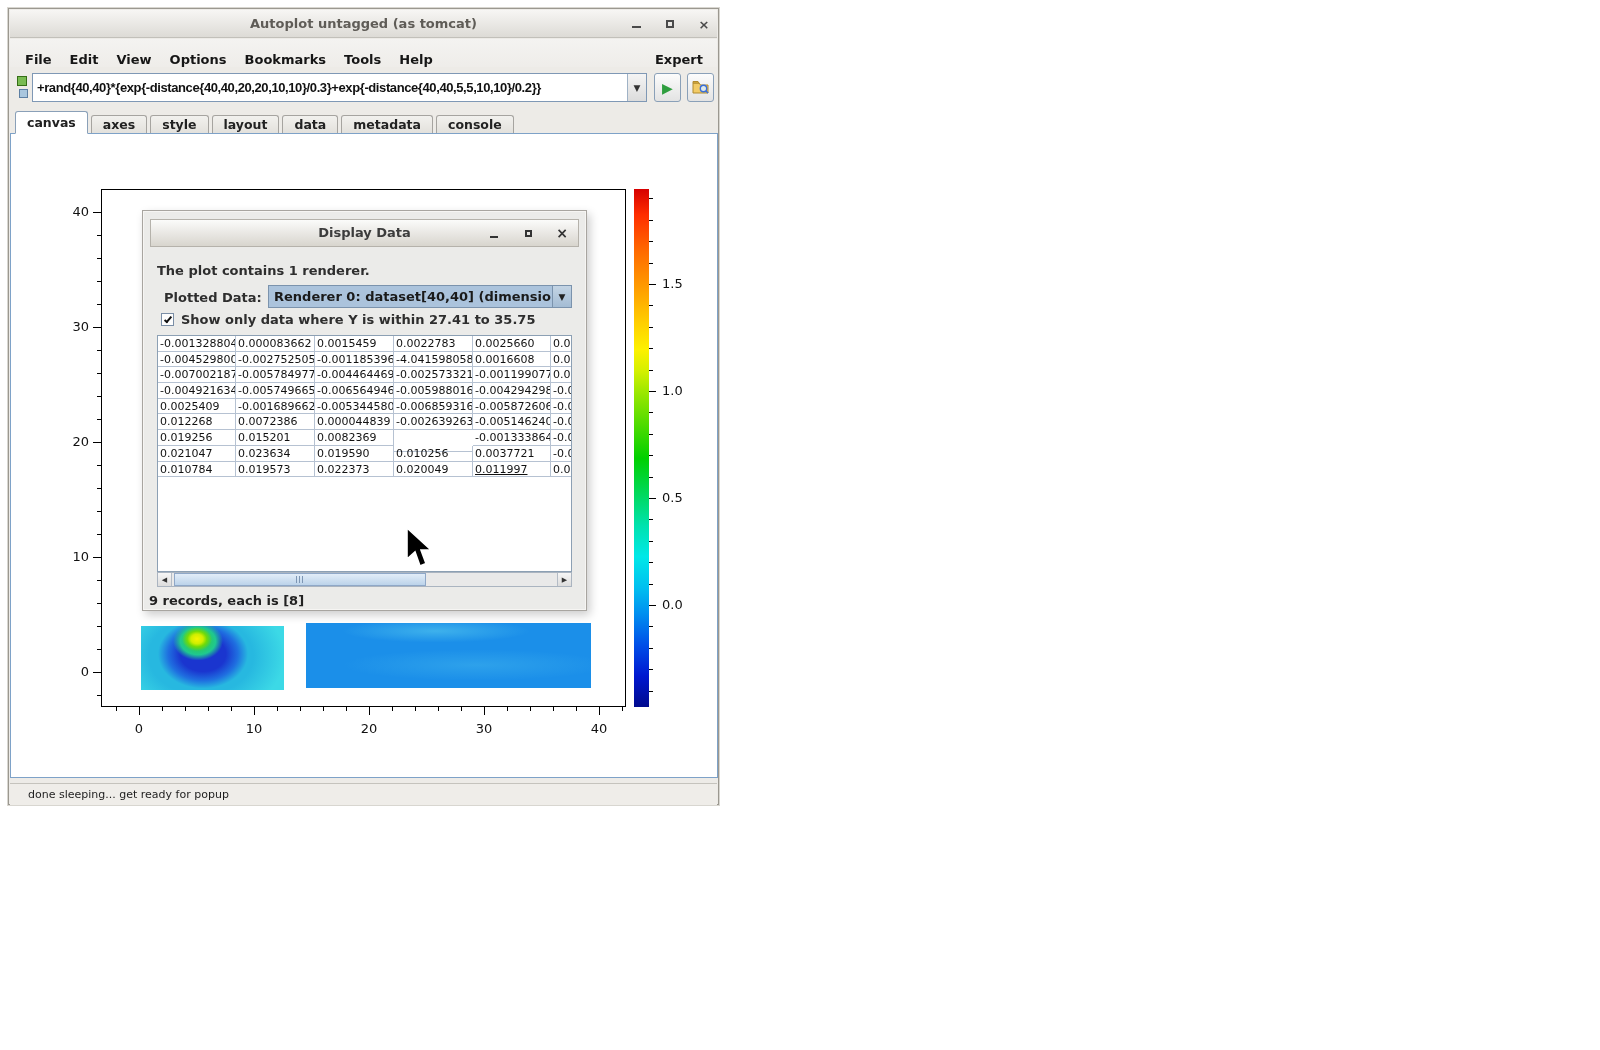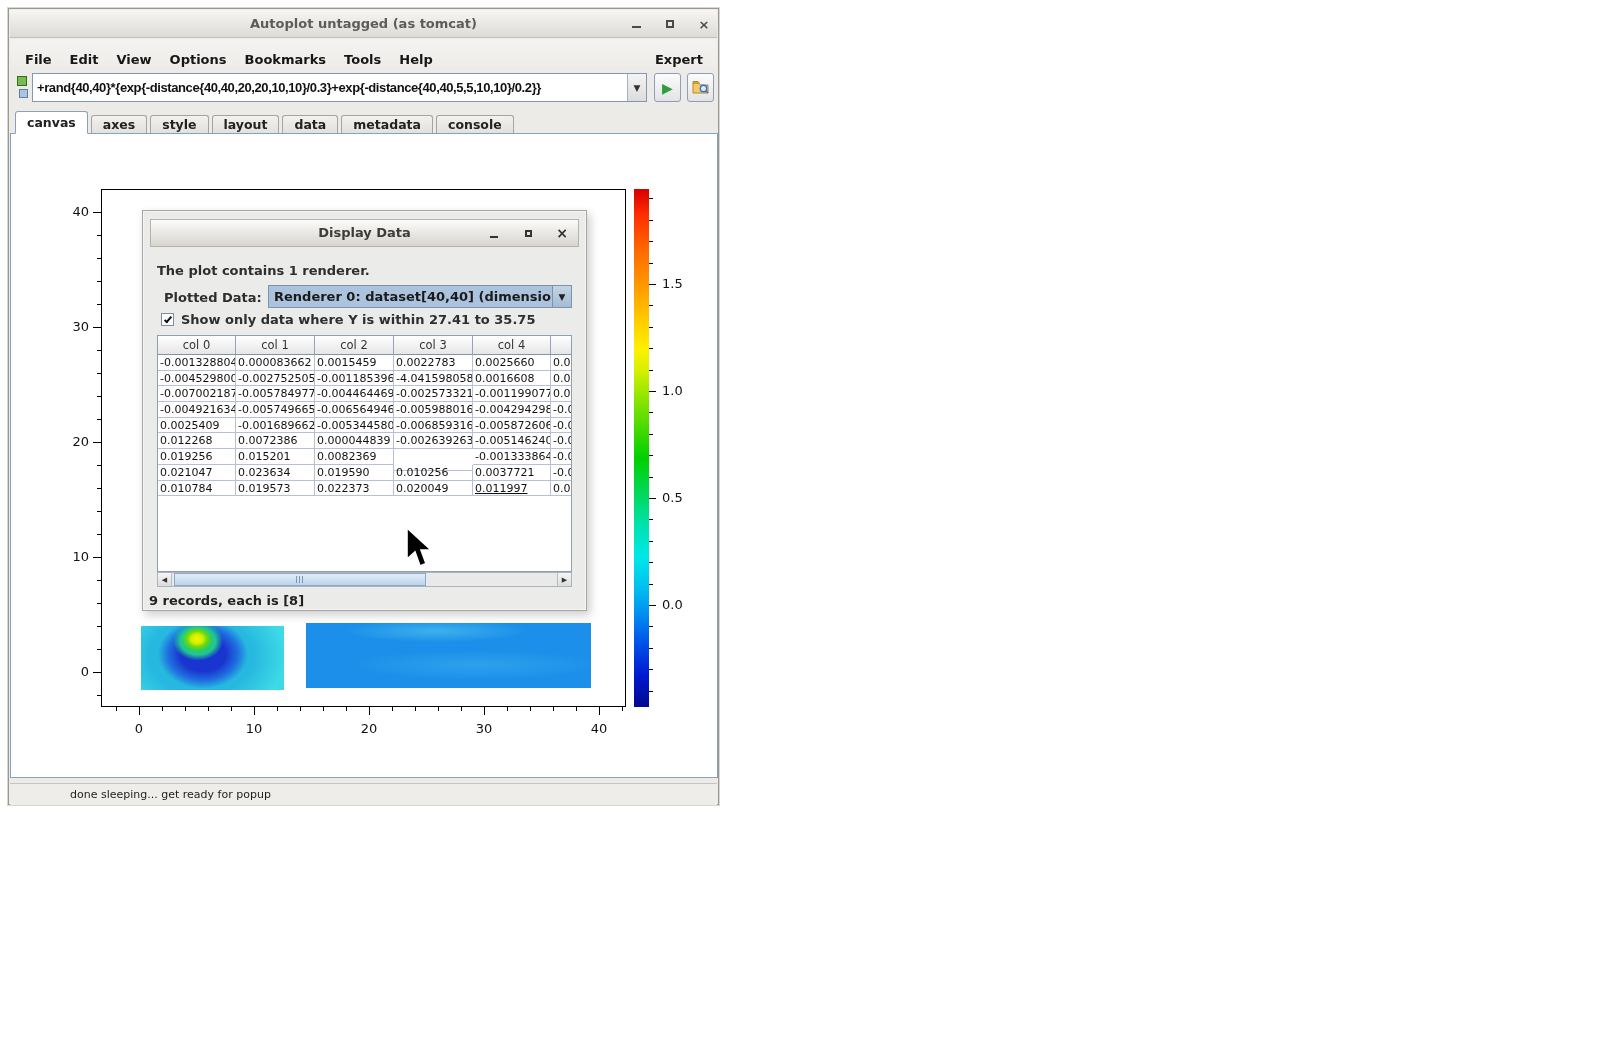--- a/index.html
+++ b/index.html
@@ -113,21 +113,21 @@
     display:flex;align-items:center;justify-content:center;font-size:7px;color:#333;}
   .scroll-btn.right{border-right:none;border-left:1px solid #b4bcc6;}
   .scroll-track{position:relative;flex:1;}
   .scroll-thumb{position:absolute;left:2px;top:0;width:252px;height:13px;
     background:linear-gradient(#e2edf8,#bcd3ea);border:1px solid #8fa8c8;display:flex;align-items:center;justify-content:center;}
   .grip{width:8px;height:7px;background:repeating-linear-gradient(to right,#7d96b4 0 1px,transparent 1px 3px);}
   .dlg-status{position:absolute;left:6px;top:382px;font-size:13px;font-weight:600;color:#222;}
   
   .statusbar{position:absolute;left:1px;top:774px;right:1px;height:22px;background:#efede9;
     border-top:1px solid #c5c3bd;}
-  .status-text{position:absolute;left:18px;top:0;height:22px;line-height:22px;font-size:11px;color:#1e1e1e;margin-left:42px;}
+  .status-text{position:absolute;left:18px;top:0;height:22px;line-height:22px;font-size:11px;color:#1e1e1e;}
   
   #cursor{position:absolute;left:395px;top:517px;z-index:20;}
 </style>
 </head>
 <body>
 
 <div id="appwin">
 
   <div class="titlebar">
     <div class="title-text">Autoplot untagged (as tomcat)</div>
@@ -325,28 +325,20 @@
     </div>
 
     <div class="chkrow">
       <div class="checkbox">
           <span class="checkmark"></span>
         </div>
       <div class="chklabel">Show only data where Y is within 27.41 to 35.75</div>
     </div>
 
     <div class="dtable">
-      <div class="tr-head">
-          <div class="th" style="width: 78px;">col 0</div>
-          <div class="th" style="width: 79px;">col 1</div>
-          <div class="th" style="width: 79px;">col 2</div>
-          <div class="th" style="width: 79px;">col 3</div>
-          <div class="th" style="width: 78px;">col 4</div>
-          <div class="th" style="width: 23px;"></div>
-        </div>
       <div>
           <div class="tr">
             <div class="td" style="width: 78px;">-0.001328804...</div>
             <div class="td" style="width: 79px;">0.000083662</div>
             <div class="td" style="width: 79px;">0.0015459</div>
             <div class="td" style="width: 79px;">0.0022783</div>
             <div class="td" style="width: 78px;">0.0025660</div>
             <div class="td" style="width: 23px;">0.00</div>
           </div>
           <div class="tr">

